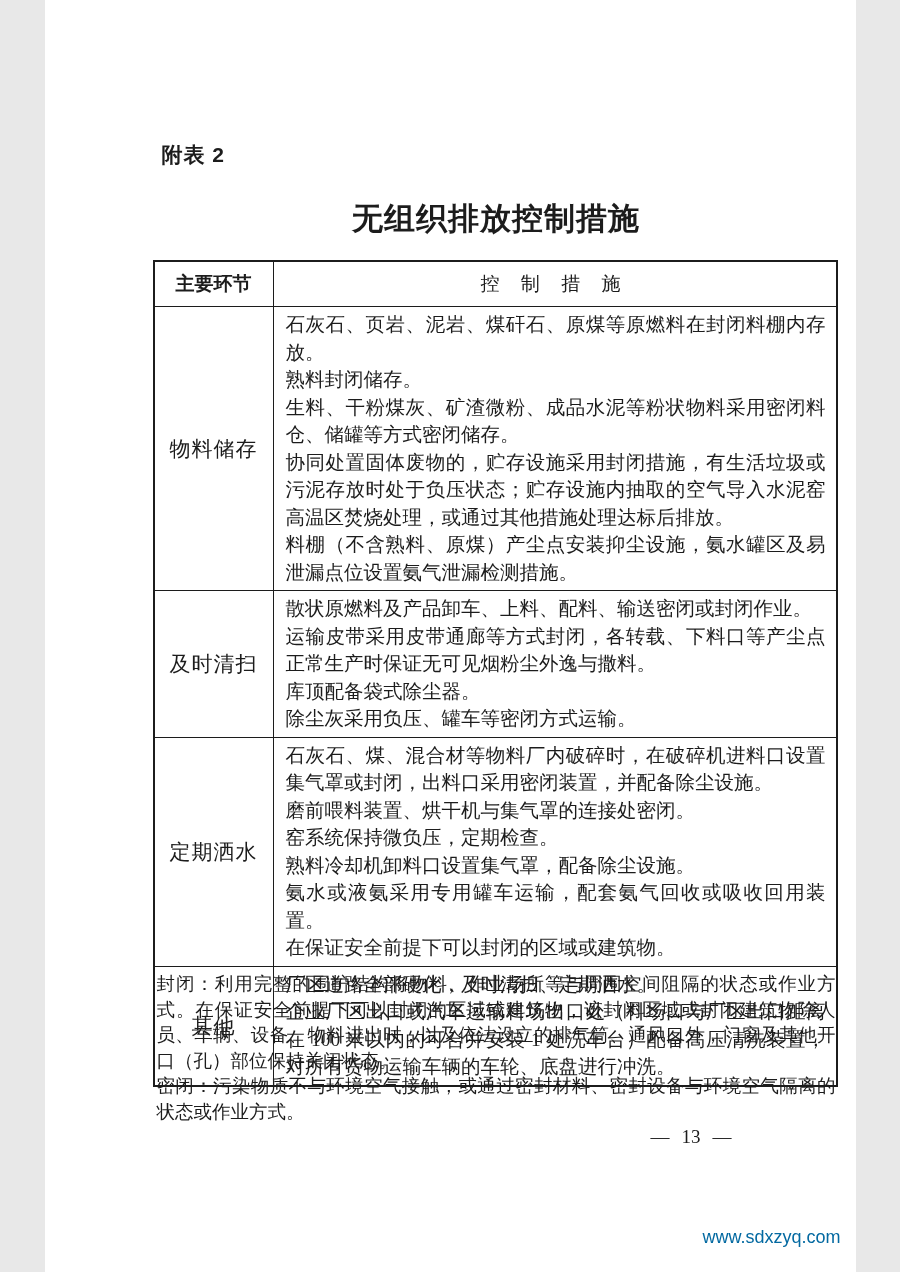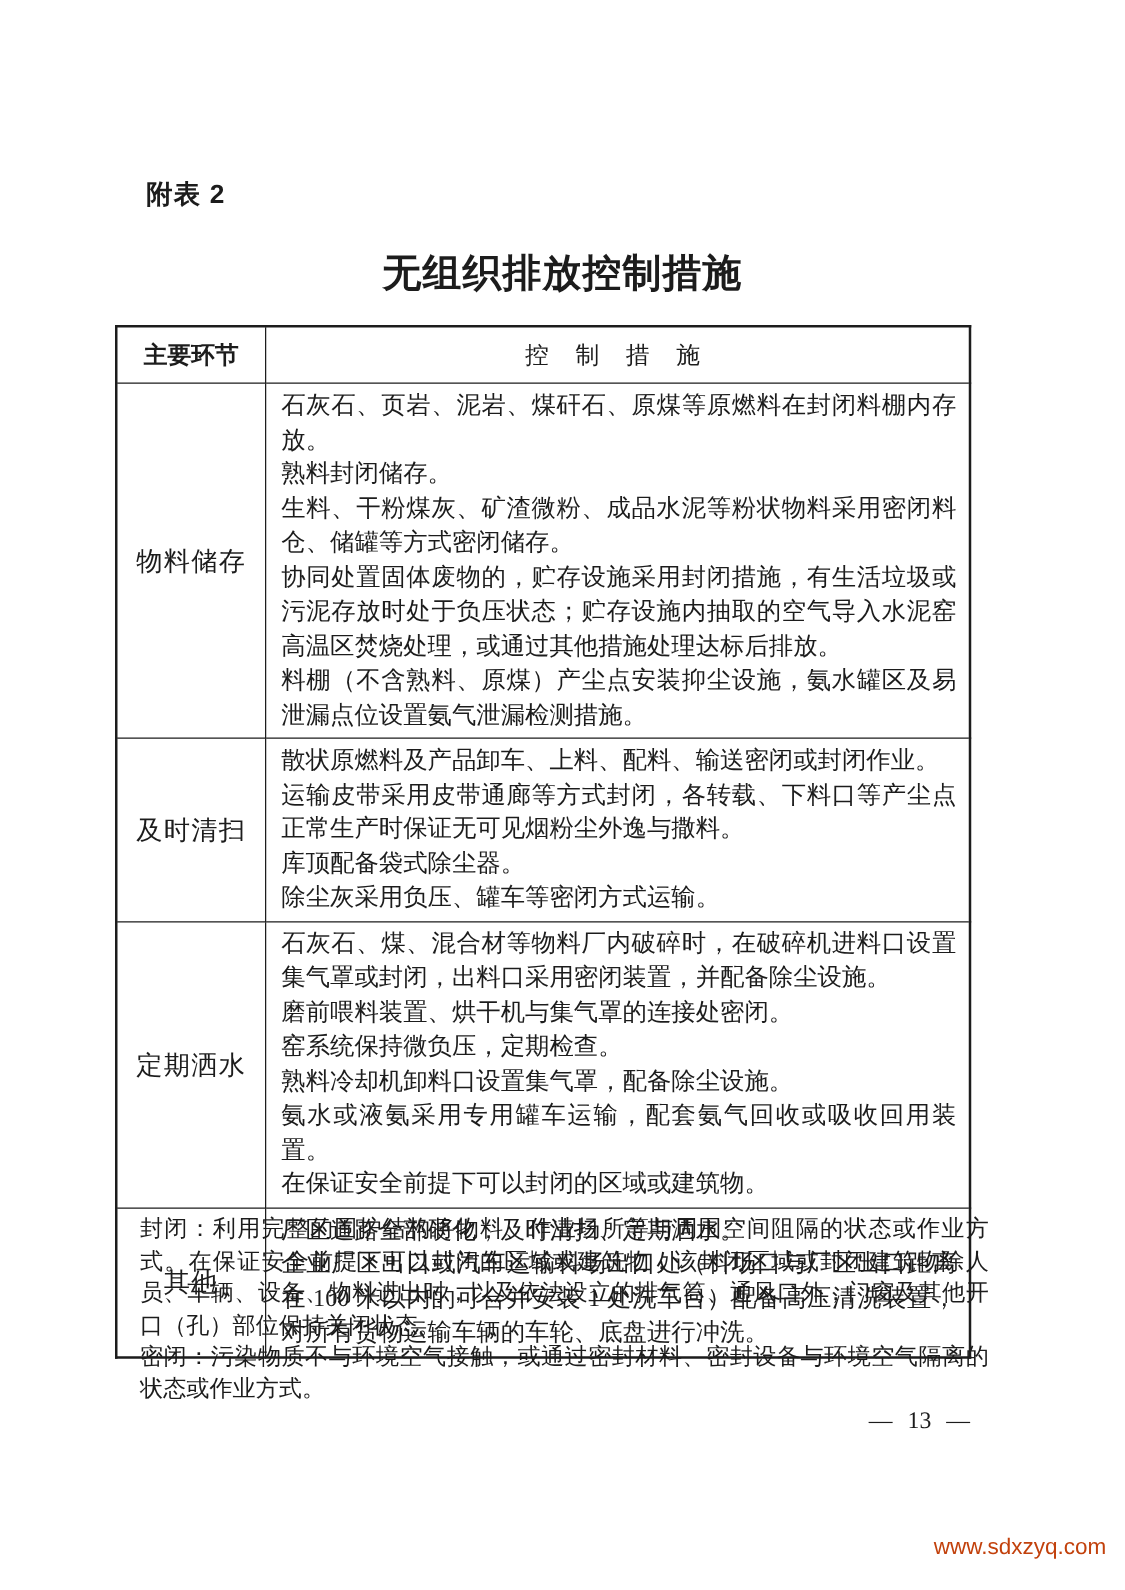--- a/index.html
+++ b/index.html
@@ -1,18 +1,18 @@
 <!DOCTYPE html>
 <html><head>
 <meta charset="utf-8">
 <style>
   html, body { margin: 0; padding: 0; background: #e8e8e8; }
   .page {
     position: relative;
-    width: 900px;
+    width: 811px;
     height: 1272px;
     margin: 0 auto;
     background: #ffffff;
     color: #1c1c1c;
     font-family: "Liberation Serif", "DejaVu Serif", serif;
     overflow: hidden;
   }
   .annex-label {
     position: absolute;
     left: 117px;
@@ -26,24 +26,25 @@
     position: absolute;
     left: 0;
     top: 198px;
     width: 100%;
     margin: 0;
     text-align: center;
     font-family: "Liberation Sans", "DejaVu Sans", sans-serif;
     font-weight: bold;
     font-size: 31px;
     letter-spacing: 1px;
+    padding-left: 46px;
   }
   table.measures-table {
     position: absolute;
-    left: 92px;
+    left: 108px;
     top: 260px;
     width: 685px;
     border-collapse: collapse;
     table-layout: fixed;
     border: 2.5px solid #1c1c1c;
   }
   table.measures-table th,
   table.measures-table td {
     border: 1.5px solid #1c1c1c;
     vertical-align: middle;
@@ -103,21 +104,21 @@
     font-size: 19px;
     letter-spacing: 0;
   }
   .page-footer .dash { margin: 0 12px; }
   .watermark {
     position: absolute;
     top: 1227px;
     right: 15px;
     font-family: "Liberation Sans", "DejaVu Sans", sans-serif;
     font-size: 18px;
-    color: #c2410c;
+    color: #0369a1;
   }
 </style>
 </head>
 <body>
 
 <div class="page">
 
   <div class="annex-label">附表 2</div>
 
   <h1 class="doc-title">无组织排放控制措施</h1>

